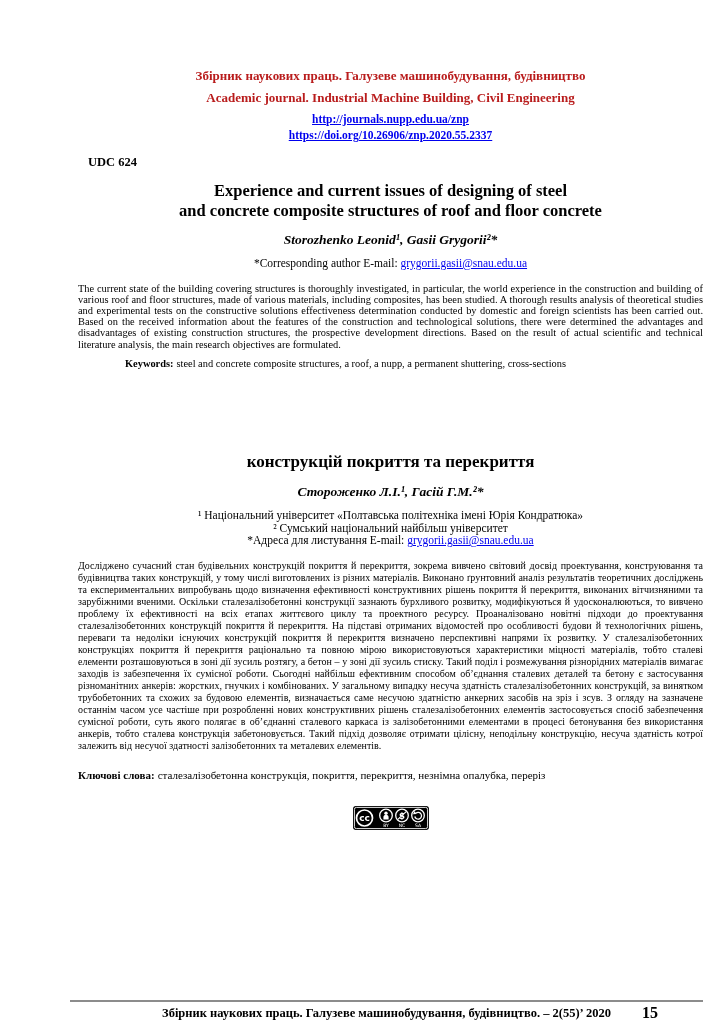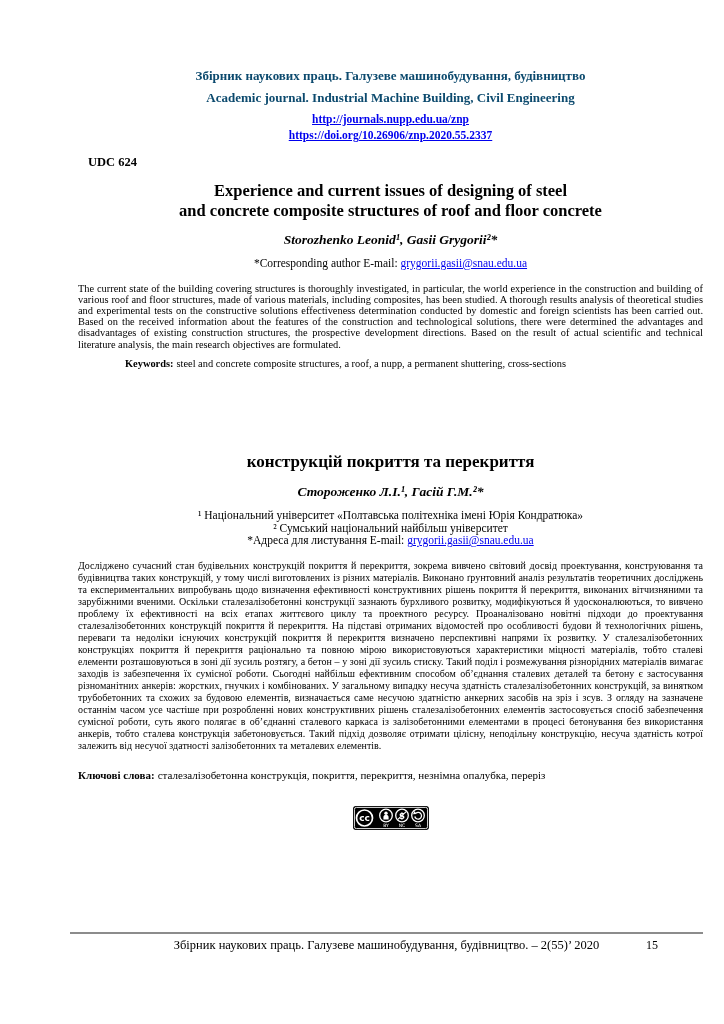--- a/index.html
+++ b/index.html
@@ -8,21 +8,21 @@
     position:relative;
     width:724px; height:1024px;
     background:#ffffff;
     font-family:"Liberation Serif", serif;
     color:#000;
     overflow:hidden;
   }
   .content { padding:68px 21px 0 78px; }
 
   .c { text-align:center; }
-  .blue { color:#0c4a6e; }
+  .blue { color:#b91c1c; }
   a.link, .link { color:#0000ee; text-decoration:underline; cursor:pointer; }
 
   .journal-line { font-size:13px; font-weight:bold; line-height:15px; }
   .journal-line2 { margin-top:7px; }
   .hdr-link { display:block; margin-top:8px; font-size:11.5px; font-weight:bold; line-height:13px; }
   .hdr-link + .hdr-link { margin-top:3px; }
 
   .udc { margin-top:13px; font-size:12.5px; font-weight:bold; line-height:14px; padding-left:10px; text-align:left; }
 
   .article-title { margin-top:12px; font-size:16.5px; font-weight:bold; line-height:20px; }
@@ -38,26 +38,27 @@
   .abstract-uk { font-size:10px; line-height:12px; }
 
   .keywords { margin-top:8px; font-size:10.4px; line-height:12px; padding-left:47px; }
   .keywords b { font-weight:bold; margin-right:3px; }
   .keywords-uk { margin-top:17px; font-size:11px; padding-left:0; }
 
   .badge-wrap { margin-top:25px; text-align:center; }
   .badge-wrap svg { display:inline-block; }
 
   .footer {
-    position:absolute; left:70px; right:21px; top:932px;
+    position:absolute; left:70px; right:21px; top:1000px;
     border-top:2px solid #8c8c8c;
     padding-top:4px;
+    font-weight:bold;
   }
   .footer-text { text-align:center; font-size:12.5px; line-height:14px; }
-  .page-number { position:absolute; right:45px; top:4px; font-size:12px; line-height:14px;margin-left:8px; }
+  .page-number { position:absolute; right:45px; top:4px; font-size:16px; line-height:14px;margin-left:8px; }
 </style>
 </head>
 <body>
 
 <div class="page">
   <div class="content">
 
     <div class="c">
       <div class="journal-line blue">Збірник наукових праць. Галузеве машинобудування, будівництво</div>
       <div class="journal-line journal-line2 blue">Academic journal. Industrial Machine Building, Civil Engineering</div>

